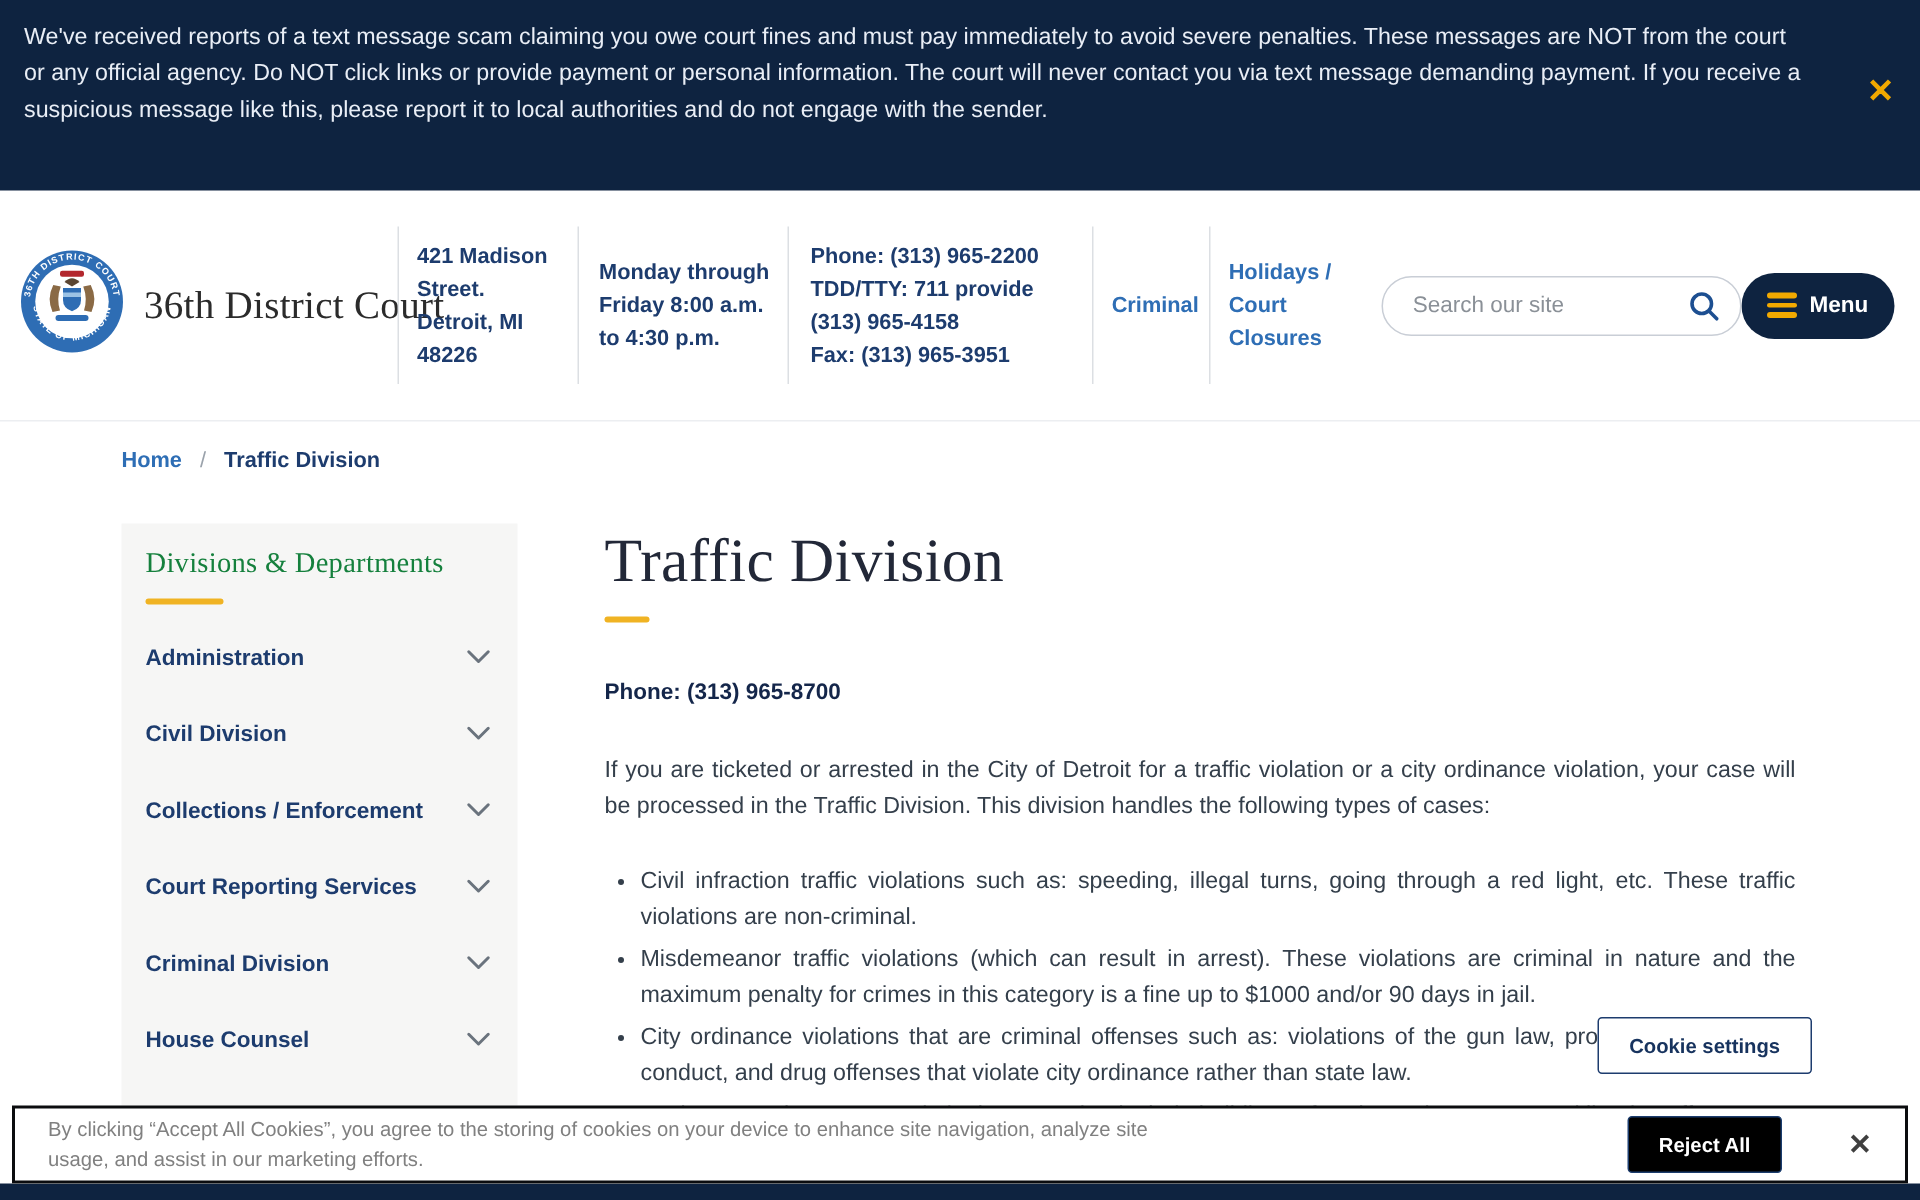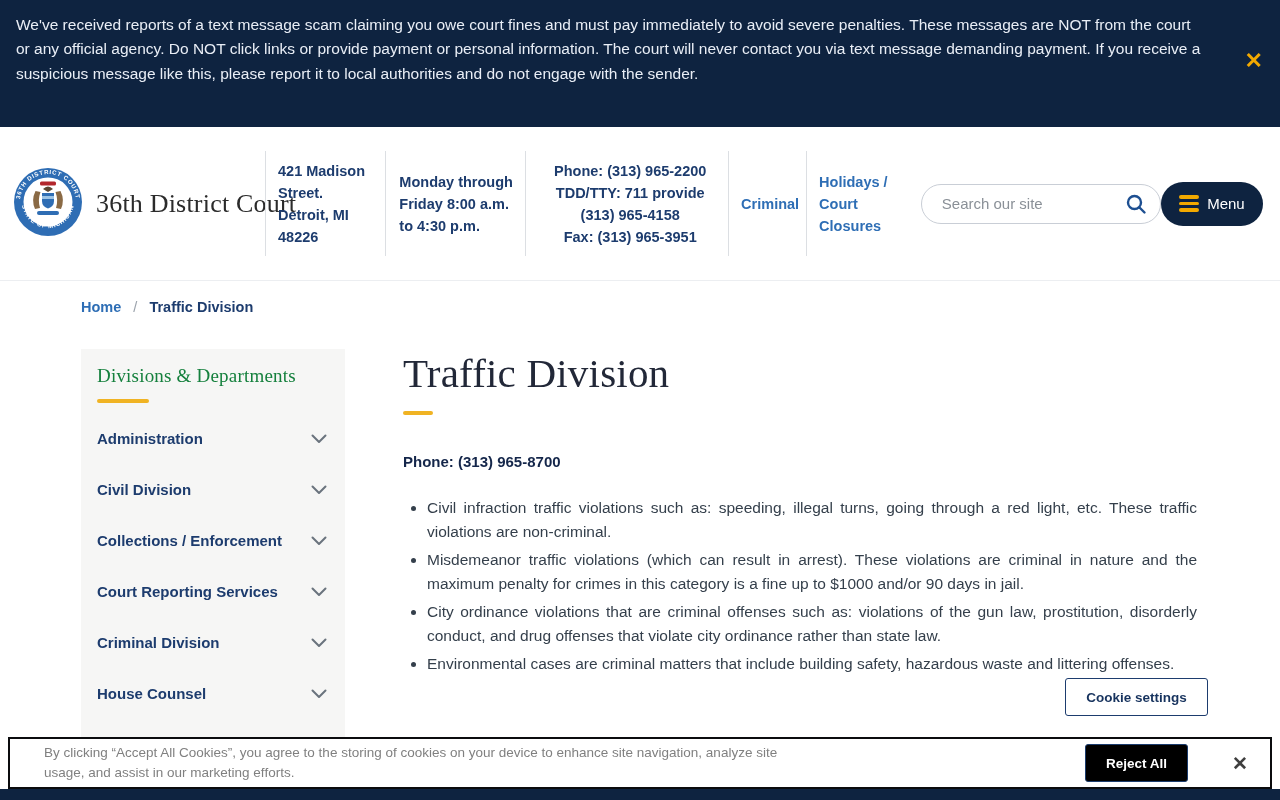--- a/index.html
+++ b/index.html
@@ -19,34 +19,34 @@
   .header { height:153px; display:flex; align-items:center; padding:24px 0; }
   .brand { display:flex; align-items:center; gap:13px; padding-left:13px;
            width:265px; flex:none; }
   .court-name { font-family:"Liberation Serif", serif; font-size:26px;
                 color:#2B2B2B; letter-spacing:.2px; white-space:nowrap; }
   .hcol { border-left:1px solid #DCDFE3; display:flex; align-items:center;
           align-self:stretch; padding:0 18px; color:#1D3C6E; font-size:14.5px;
           font-weight:700; line-height:22px; }
   .col-address { width:122px; padding:0 14px 0 12px; }
   .col-hours   { width:142px; padding:0 10px 0 13px; }
-  .col-phones  { width:206px; padding:0 8px 0 14px;text-align:center; }
+  .col-phones  { width:206px; padding:0 8px 0 14px; }
   .col-directory { width:78px; padding:0 10px 0 12px; }
   .col-holidays  { width:94px; padding:0 6px 0 12px; border-left:1px solid #DCDFE3; }
   .hlink { color:#2E6EB5; font-weight:700; text-decoration:none; cursor:pointer; }
   .search-wrap { flex:1; display:flex; align-items:center; padding-left:22px; }
   .search-box { position:relative; width:240px; height:40px; }
   .search-box input { width:100%; height:100%; border:1.5px solid #C9CED6;
         border-radius:20px; padding:0 44px 0 20px; font-size:15px;
         color:#333; outline:none; font-family:"Liberation Sans", sans-serif; }
   .search-box input::placeholder { color:#8A9097; }
   .search-icon { position:absolute; right:14px; top:9px; cursor:pointer; }
   .menu-btn { margin-right:17px; width:104px; height:44px; border:none;
         border-radius:22px; background:#0E2340; color:#fff; font-size:15px;
-        font-weight:400; display:flex; align-items:center; justify-content:center;
+        font-weight:700; display:flex; align-items:center; justify-content:center;
         gap:8px; cursor:pointer; font-family:"Liberation Sans", sans-serif; }
   .burger { display:flex; flex-direction:column; gap:3px; }
   .burger span { display:block; width:20px; height:3.5px; border-radius:2px;
                  background:#F2A900; }
 
   
   .crumbbar { border-top:1px solid #ECEEF1; padding:18px 0 0 81px;
               font-size:14.5px; }
   .crumb-home { color:#2E6EB5; font-weight:600; cursor:pointer; text-decoration:none; }
   .crumb-sep { color:#9AA2AB; margin:0 8px; }
@@ -79,21 +79,21 @@
   .bullets { margin-top:26px; padding-left:24px; }
   .bullets li { font-size:15.5px; line-height:24px; color:#343F4B;
                 text-align:justify; margin-bottom:4px; }
 
   
   .footer-strip { position:fixed; left:0; right:0; bottom:0; height:11px;
                   background:#0E2340; }
   .cookie { position:fixed; left:8px; right:8px; bottom:11px; height:52px;
             background:#fff; border:2px solid #0B0C0E; display:flex;
             align-items:center; padding:0 22px; z-index:10; }
-  .cookie-msg { font-size:13.5px; line-height:20px; color:#808080; max-width:742px;margin-left:12px; }
+  .cookie-msg { font-size:13.5px; line-height:20px; color:#808080; max-width:742px; }
   .cookie-actions { margin-left:auto; display:flex; align-items:center; gap:28px;flex-direction:column; }
   .cbtn { height:38px; padding:0 20px; font-size:13.5px; font-weight:700;
           border-radius:3px; cursor:pointer; font-family:"Liberation Sans", sans-serif; }
   .cbtn-outline { background:#fff; border:1px solid #1D3C6E; color:#17335E; }
   .cbtn-fill { background:#000000; border:1px solid #1B3C6D; color:#fff; }
   .cookie-close { margin-left:24px; font-size:19px; font-weight:700; color:#3F3F3F;
                   cursor:pointer; line-height:1; }
 </style>
 </head>
 <body>
@@ -217,20 +217,21 @@
               <polyline points="1.5,1.5 8,8 14.5,1.5" fill="none" stroke="#6A737D" stroke-width="2" stroke-linecap="round" stroke-linejoin="round"></polyline>
             </svg></span>
         </div>
       </div>
   </div>
 
   <div class="main">
     <h1 class="page-title">Traffic Division</h1>
     <div class="gold-bar title-bar"></div>
     <div class="phone-line">Phone: (313) 965-8700</div>
+    <p class="intro">If you are ticketed or arrested in the City of Detroit for a traffic violation or a city ordinance violation, your case will be processed in the Traffic Division. This division handles the following types of cases:</p>
     <ul class="bullets" id="bullet-list">
         <li>Civil infraction traffic violations such as: speeding, illegal turns, going through a red light, etc. These traffic violations are non-criminal.</li>
         <li>Misdemeanor traffic violations (which can result in arrest). These violations are criminal in nature and the maximum penalty for crimes in this category is a fine up to $1000 and/or 90 days in jail.</li>
         <li>City ordinance violations that are criminal offenses such as: violations of the gun law, prostitution, disorderly conduct, and drug offenses that violate city ordinance rather than state law.</li>
         <li>Environmental cases are criminal matters that include building safety, hazardous waste and littering offenses.</li>
       </ul>
   </div>
 
 </div>
 

